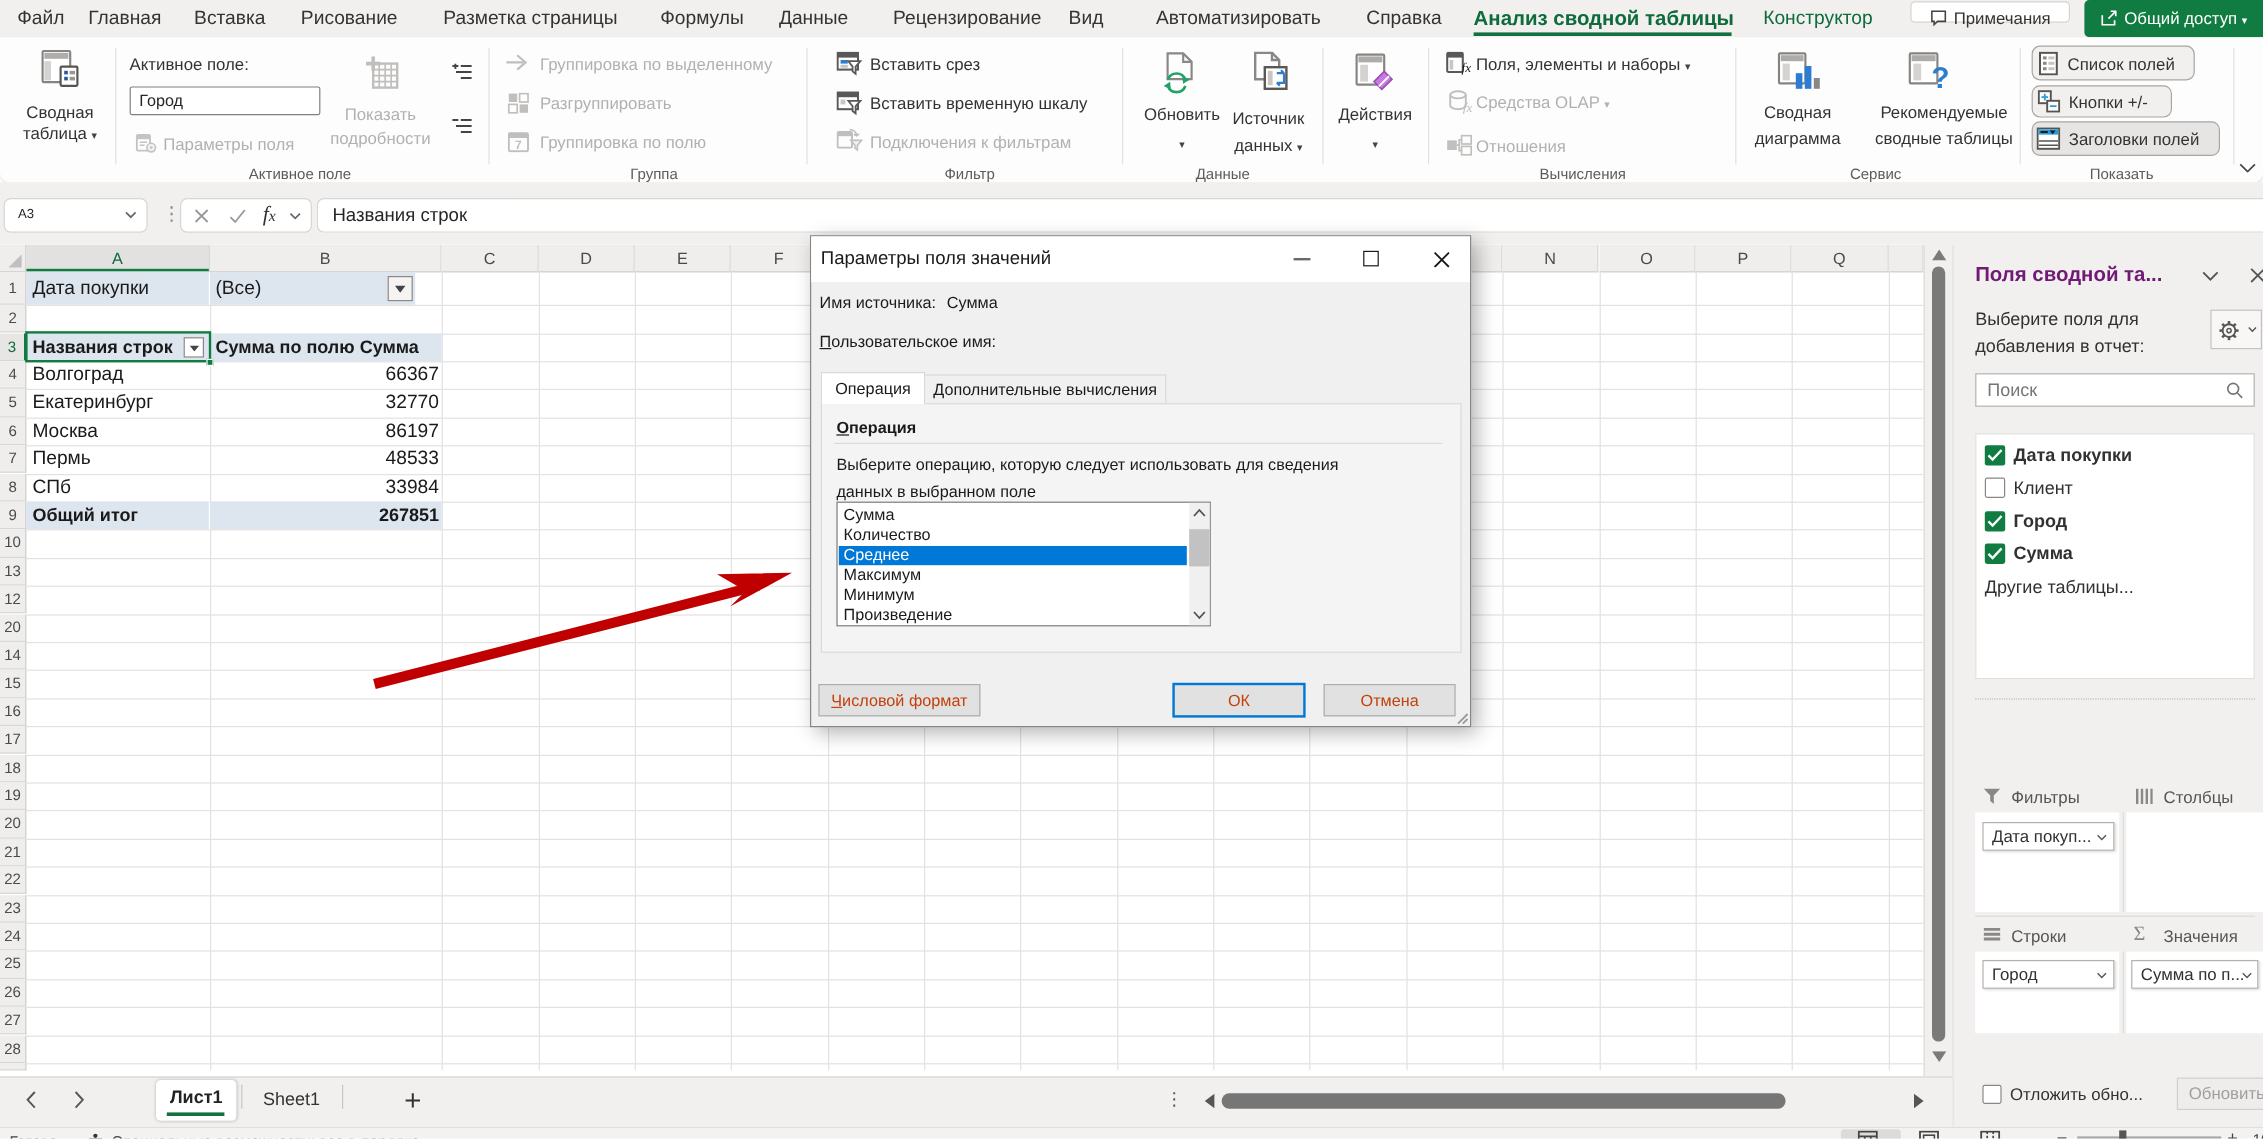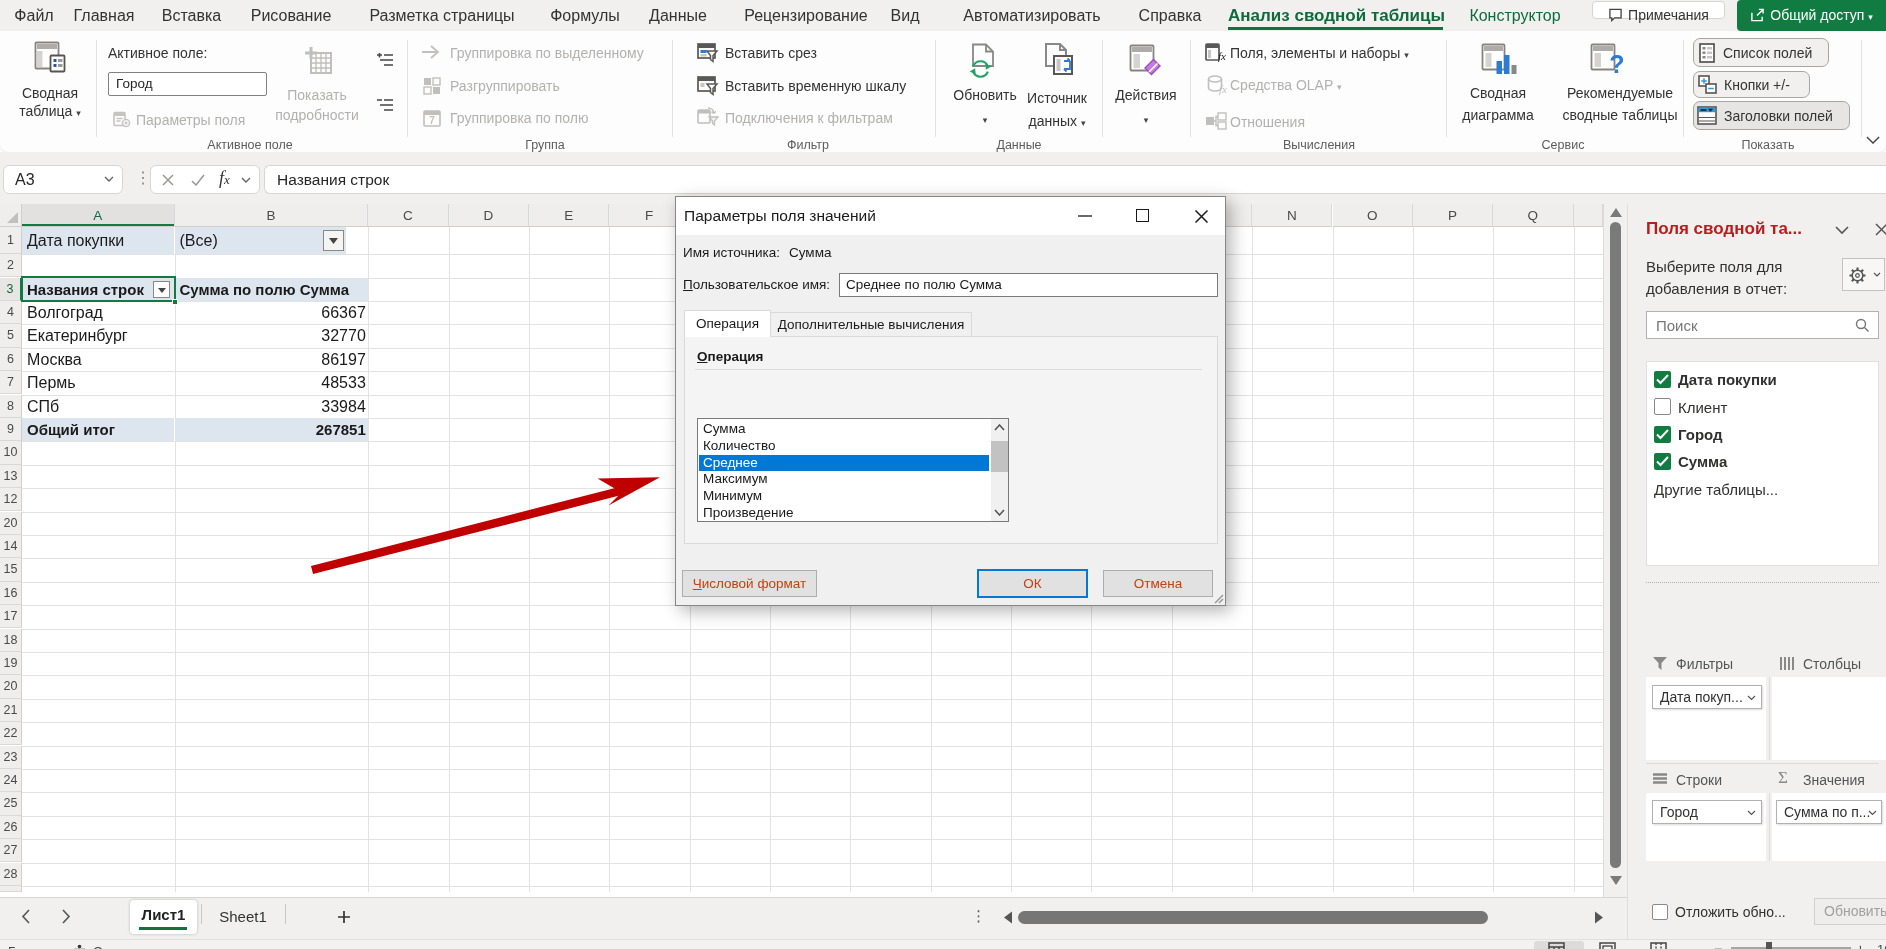--- a/index.html
+++ b/index.html
@@ -259,21 +259,21 @@
   <svg style="position:absolute; left:1697px; top:75px;" width="20" height="19" viewBox="0 0 20 19">
     <rect x="1" y="1" width="18" height="17" fill="#fff" stroke="#565450" stroke-width="1.6"></rect>
     <rect x="1.8" y="1.8" width="16.4" height="4.4" fill="#2b9cd8"></rect>
     <path d="M3.5 4 h6" stroke="#1a1a1a" stroke-width="1.5"></path>
       <path d="M11 2.8 h5 l-2.5 3 z" fill="#1a1a1a"></path>
     <path d="M2 11.5 h16 M2 15 h16" stroke="#565450" stroke-width="1.2"></path>
   </svg>
   <div class="ritem" style="left:1724px; top:76.5px; font-size:14px;">Заголовки полей</div>
 </div>
 <div class="abs" id="fbar">
-  <div class="fbox" style="left:3px; top:13px; width:120px; height:29px; font-size:16px; line-height:27px; padding-left:11px;">A3
+  <div class="fbox" style="left:3px; top:13px; width:120px; height:29px; font-size:11px; line-height:27px; padding-left:11px;">A3
     <svg style="position:absolute; right:8px; top:10px;" width="10" height="7" viewBox="0 0 10 7">
         <path d="M1 1 l4 4 l4-4" fill="none" stroke="#666" stroke-width="1.4"></path>
       </svg>
   </div>
   <div style="position:absolute; left:135px; top:16px; color:#8a8886; font-size:16px; letter-spacing:0;">⋮</div>
   <div class="fbox" style="left:150px; top:13px; width:110px; height:29px;">
     <svg style="position:absolute; left:11px; top:8px;" width="12" height="12" viewBox="0 0 12 12">
         <path d="M1 1 l10 10 M11 1 l-10 10" stroke="#9a9896" stroke-width="1.5"></path>
       </svg>
     <svg style="position:absolute; left:40px; top:8px;" width="14" height="12" viewBox="0 0 14 12">
@@ -419,21 +419,21 @@
 <div class="abs" id="vscroll" style="left:1603px; top:204px; width:24px; height:693px; background:#f1f0ef; border-left:1px solid #dcdad8;">
   <svg style="position:absolute; left:6px; top:4px;" width="12" height="9" viewBox="0 0 12 9">
       <path d="M6 0 L12 9 H0 z" fill="#7a7a7a"></path>
     </svg>
   <div style="position:absolute; left:6px; top:18px; width:11px; height:646px; background:#7a7a7a; border-radius:6px;"></div>
   <svg style="position:absolute; left:6px; top:672px;" width="12" height="9" viewBox="0 0 12 9">
       <path d="M6 9 L12 0 H0 z" fill="#7a7a7a"></path>
     </svg>
 </div>
 <div class="abs" id="panel">
-  <div style="position:absolute; left:18px; top:15px; font-size:17px; font-weight:bold; color:#b91c1c;">Поля сводной та...</div>
+  <div style="position:absolute; left:18px; top:15px; font-size:17px; font-weight:bold; color:#701a75;">Поля сводной та...</div>
   <svg style="position:absolute; left:207px; top:22px;" width="14" height="9" viewBox="0 0 14 9">
       <path d="M1 1 l6 6 l6-6" fill="none" stroke="#555" stroke-width="1.6"></path>
     </svg>
   <svg style="position:absolute; left:247px; top:19px;" width="13" height="13" viewBox="0 0 13 13">
       <path d="M1 1 l11 11 M12 1 l-11 11" stroke="#555" stroke-width="1.5"></path>
     </svg>
   <div style="position:absolute; left:18px; top:52px; line-height:21.5px;">Выберите поля для<br>добавления в отчет:</div>
   <div style="position:absolute; left:214px; top:54px; width:43px; height:33px; border:1px solid #c4c2c0; background:#f8f7f6;">
     <svg style="position:absolute; left:5px; top:7px;" width="19" height="19" viewBox="0 0 20 20">
       <circle cx="10" cy="10" r="5.6" fill="none" stroke="#555" stroke-width="1.6"></circle>
@@ -590,28 +590,28 @@
   <div style="position:absolute; left:8px; top:10px; font-size:15.5px; color:#1a1a1a;">Параметры поля значений</div>
   <div style="position:absolute; left:402px; top:18px; width:14px; height:2px; background:#6a6a6a;"></div>
   <div style="position:absolute; left:460px; top:12px; width:13px; height:13px; border:1.6px solid #1a1a1a;"></div>
   <svg style="position:absolute; left:519px; top:13px;" width="13" height="13" viewBox="0 0 13 13">
       <path d="M0.5 0.5 l12 12 M12.5 0.5 l-12 12" stroke="#1a1a1a" stroke-width="1.5"></path>
     </svg>
 
   <div style="position:absolute; left:7px; top:48px;">Имя источника:</div>
   <div style="position:absolute; left:113px; top:48px;">Сумма</div>
   <div style="position:absolute; left:7px; top:80px;"><span style="text-decoration:underline;">П</span>ользовательское имя:</div>
-  <div style="position:absolute; left:163px; top:76px; width:379px; height:24px; background:#fff; border:1px solid #7a7a7a; font-size:13.5px; line-height:22px; padding-left:6px;">Среднее по полю Сумма</div>
 
   <div style="position:absolute; left:8px; top:113px; width:87px; height:27px; background:#fff; border:1px solid #d9d9d9; border-bottom:none; z-index:2; text-align:center; line-height:26px;">Операция</div>
   <div style="position:absolute; left:95px; top:115px; width:201px; height:25px; background:#f0f0f0; border:1px solid #d9d9d9; border-left:none; border-bottom:none; text-align:center; line-height:24px;">Дополнительные вычисления</div>
 
   <div style="position:absolute; left:8px; top:139px; width:534px; height:208px; background:#f4f4f4; border:1px solid #d9d9d9;"></div>
   <div style="position:absolute; left:21px; top:152px; font-weight:bold;"><span style="text-decoration:underline;">О</span>перация</div>
   <div style="position:absolute; left:19px; top:172px; width:507px; height:1px; background:#dcdcdc;"></div>
+  <div style="position:absolute; left:21px; top:180px; line-height:21.5px;">Выберите операцию, которую следует использовать для сведения<br>данных в выбранном поле</div>
 
   <div style="position:absolute; left:21px; top:221px; width:312px; height:104px; background:#fff; border:1px solid #7a7a7a;">
     <div style="position:absolute; left:1px; top:2px; width:290px; height:16.8px; padding-left:4px; line-height:16.8px;">Сумма</div>
     <div style="position:absolute; left:1px; top:18.8px; width:290px; height:16.8px; padding-left:4px; line-height:16.8px;">Количество</div>
     <div style="position:absolute; left:1px; top:35.6px; width:290px; height:16.8px; padding-left:4px; line-height:16.8px; background:#0078d7; color:#fff;">Среднее</div>
     <div style="position:absolute; left:1px; top:52.4px; width:290px; height:16.8px; padding-left:4px; line-height:16.8px;">Максимум</div>
     <div style="position:absolute; left:1px; top:69.2px; width:290px; height:16.8px; padding-left:4px; line-height:16.8px;">Минимум</div>
     <div style="position:absolute; left:1px; top:86px; width:290px; height:16.8px; padding-left:4px; line-height:16.8px;">Произведение</div>
     <div style="position:absolute; right:0; top:0; width:17px; height:102px; background:#f0f0f0;">
       <svg style="position:absolute; left:3px; top:5px;" width="11" height="7" viewBox="0 0 11 7">

